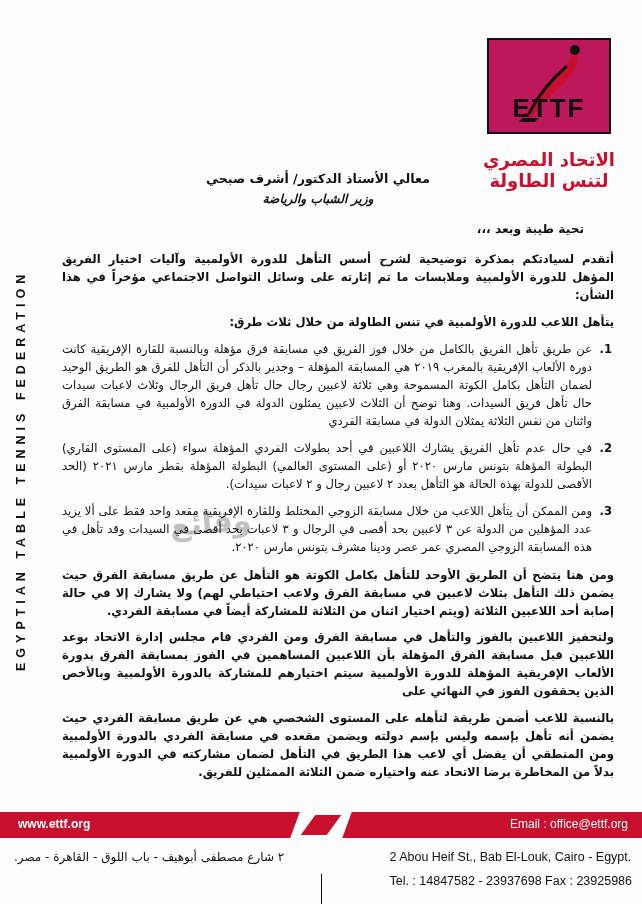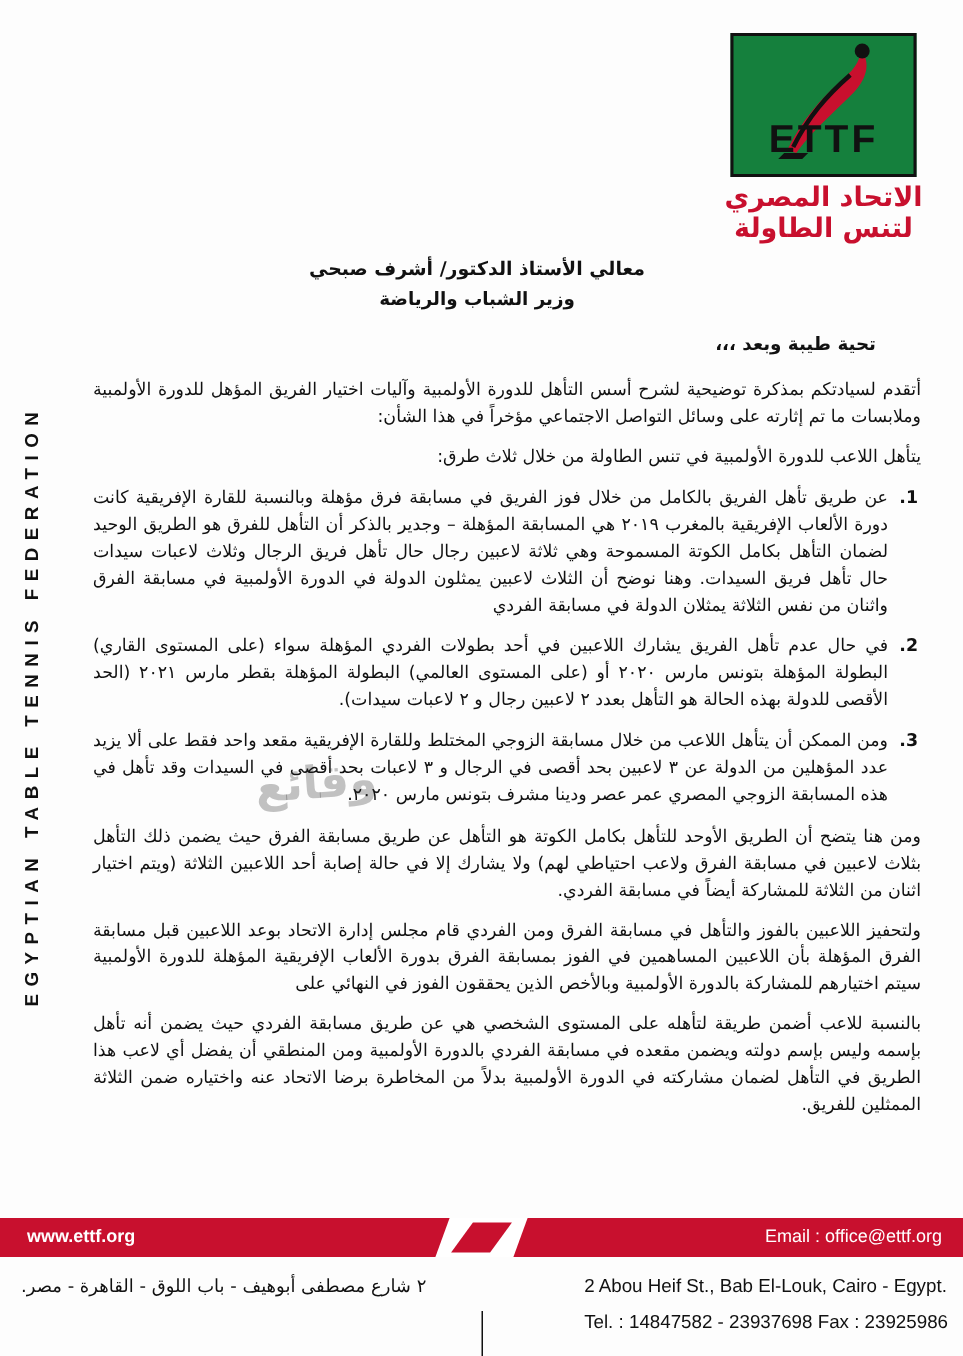--- a/index.html
+++ b/index.html
@@ -27,24 +27,24 @@
   .logo-block {
     position: absolute;
     top: 22px;
     right: 18px;
     width: 150px;
     text-align: center;
   }
   .logo-frame {
     width: 124px;
     height: 96px;
-    margin: 0 auto;
+    margin: 16px auto;
     border: 2px solid #111;
     position: relative;
-    background: #15803d;
+    background: #be185d;
     box-sizing: border-box;
   }
   .logo-frame .swoosh {
     position: absolute;
     left: 50%;
     top: 4px;
     width: 70px;
     height: 78px;
     transform: translateX(-46%);
   }
@@ -99,31 +99,32 @@
     direction: rtl;
   }
   .addressee {
     text-align: center;
     font-weight: bold;
     font-size: 12.6px;
     line-height: 1.7;
     margin: 0 0 2px 0;
     padding-right: 40px;
   }
-  .addressee .line2 { font-size: 12.2px; }
+  .addressee .line2 { font-size: 12.2px; font-style: italic; }
   .greeting {
     font-weight: bold;
     font-size: 12.2px;
     text-align: right;
     margin: 10px 0 12px 0;
     padding-right: 30px;
   }
   p.para {
     margin: 0 0 9px 0;
     text-align: justify;
+    font-weight: bold;
   }
   .lead-in {
     margin-bottom: 10px;
   }
   ol.points {
     margin: 0 0 10px 0;
     padding: 0 22px 0 0;
     list-style: none;
     counter-reset: pt;
   }

